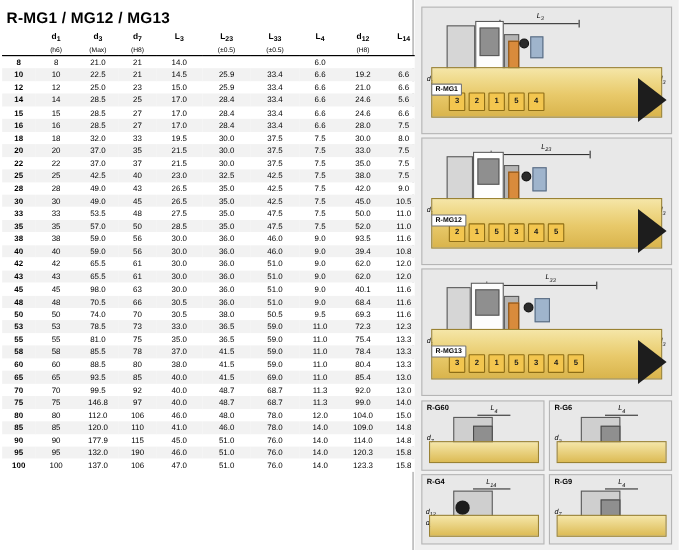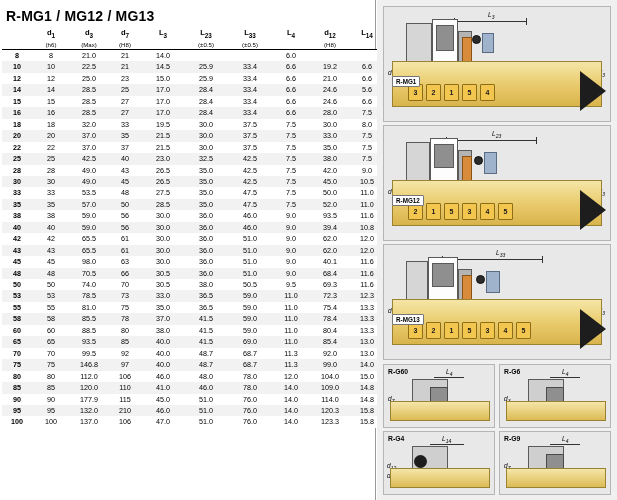--- a/index.html
+++ b/index.html
@@ -579,21 +579,21 @@
             <td>51.0</td>
             <td>76.0</td>
             <td>14.0</td>
             <td>114.0</td>
             <td>14.8</td>
           </tr>
           <tr>
             <td>95</td>
             <td>95</td>
             <td>132.0</td>
-            <td>210</td>
+            <td>190</td>
             <td>46.0</td>
             <td>51.0</td>
             <td>76.0</td>
             <td>14.0</td>
             <td>120.3</td>
             <td>15.8</td>
           </tr>
           <tr>
             <td>100</td>
             <td>100</td>

